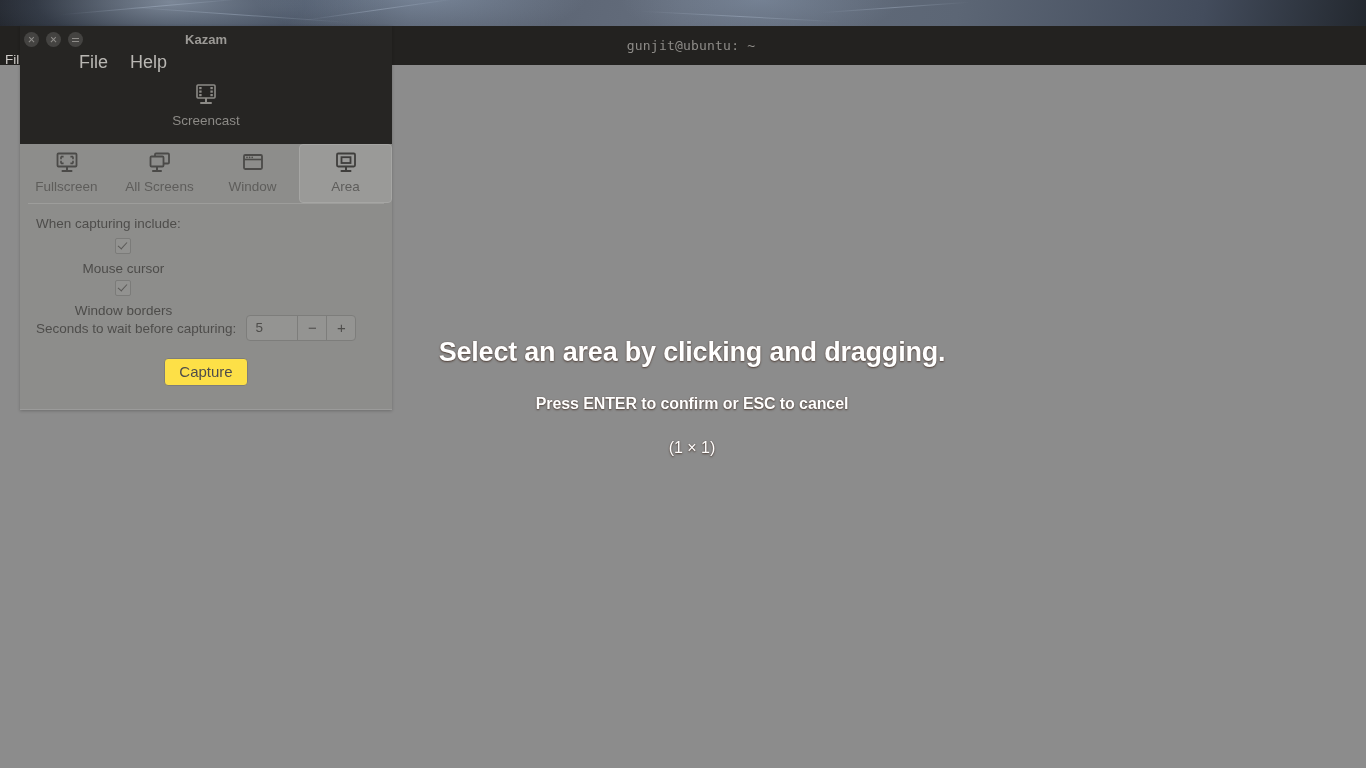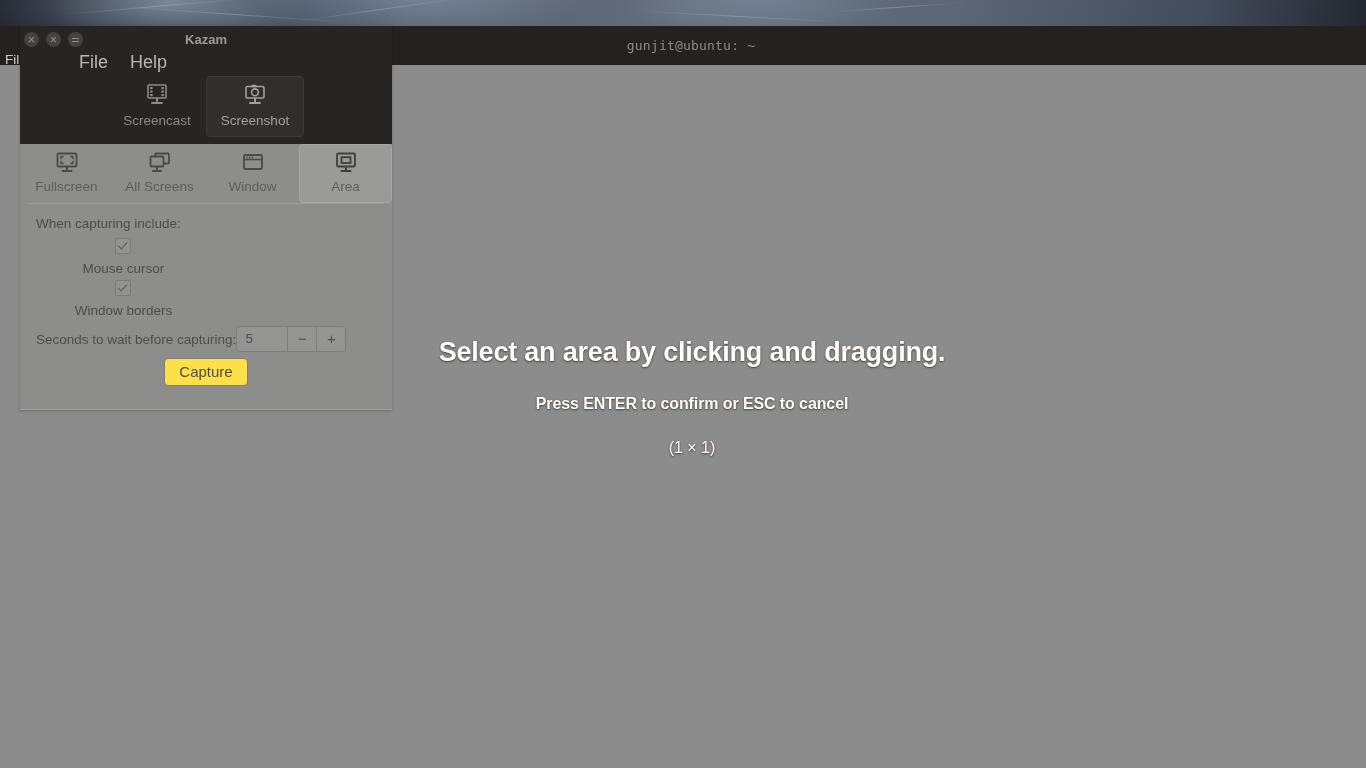--- a/index.html
+++ b/index.html
@@ -300,23 +300,24 @@
     position: absolute;
     left: 3.5px; top: 0.5px;
     width: 4px; height: 8px;
     border: solid #5a5957;
     border-width: 0 1.7px 1.7px 0;
     transform: rotate(42deg);
   }
 
   .delay-row {
     position: absolute;
-    left: 16px; top: 300px;
+    left: 16px; top: 289px;
     display: flex;
     align-items: center;
+    gap: 10px;
     color: #4e4d4b;
     font-size: 13.5px;
   }
   .spin {
     display: flex;
     align-items: stretch;
     height: 24px;
     border: 1px solid #7d7d7b;
     border-radius: 4px;
     background: #949492;
@@ -415,30 +416,20 @@
           <rect x="6.2" y="7.5" width="2.4" height="2.2" fill="#8c8a86"></rect>
           <rect x="6.2" y="11" width="2.4" height="2.2" fill="#8c8a86"></rect>
           <rect x="17.4" y="4" width="2.4" height="2.2" fill="#8c8a86"></rect>
           <rect x="17.4" y="7.5" width="2.4" height="2.2" fill="#8c8a86"></rect>
           <rect x="17.4" y="11" width="2.4" height="2.2" fill="#8c8a86"></rect>
           <rect x="12" y="15" width="2" height="4" fill="#8c8a86"></rect>
           <rect x="7" y="19" width="12" height="2" rx="1" fill="#8c8a86"></rect>
         </svg>
         <span>Screencast</span>
       </div>
-      <div class="mode-btn active">
-        <svg class="mode-icon" viewBox="0 0 26 24">
-          <rect x="4" y="3.5" width="18" height="11.5" rx="1.6" fill="none" stroke="#a2a09c" stroke-width="1.6"></rect>
-          <rect x="9.5" y="1.8" width="5" height="2.4" rx="0.8" fill="#a2a09c"></rect>
-          <circle cx="13" cy="9.3" r="3.4" fill="none" stroke="#a2a09c" stroke-width="1.6"></circle>
-          <rect x="12" y="15" width="2" height="4" fill="#a2a09c"></rect>
-          <rect x="7" y="19" width="12" height="2" rx="1" fill="#a2a09c"></rect>
-        </svg>
-        <span>Screenshot</span>
-      </div>
     </div>
 
     <div class="tabs">
       <div class="tab">
         <svg class="tab-icon" viewBox="0 0 24 22">
           <rect x="2.5" y="1.5" width="19" height="13" rx="1" fill="none" stroke="#4b4a48" stroke-width="1.8"></rect>
           <path d="M6 4.6 h2.6 M6 4.6 v2.6 M18 4.6 h-2.6 M18 4.6 v2.6 M6 11.4 h2.6 M6 11.4 v-2.6 M18 11.4 h-2.6 M18 11.4 v-2.6" stroke="#4b4a48" stroke-width="1.6" fill="none"></path>
           <rect x="11" y="14.5" width="2" height="3.5" fill="#4b4a48"></rect>
           <rect x="6.5" y="18" width="11" height="1.9" rx="0.9" fill="#4b4a48"></rect>
         </svg>

